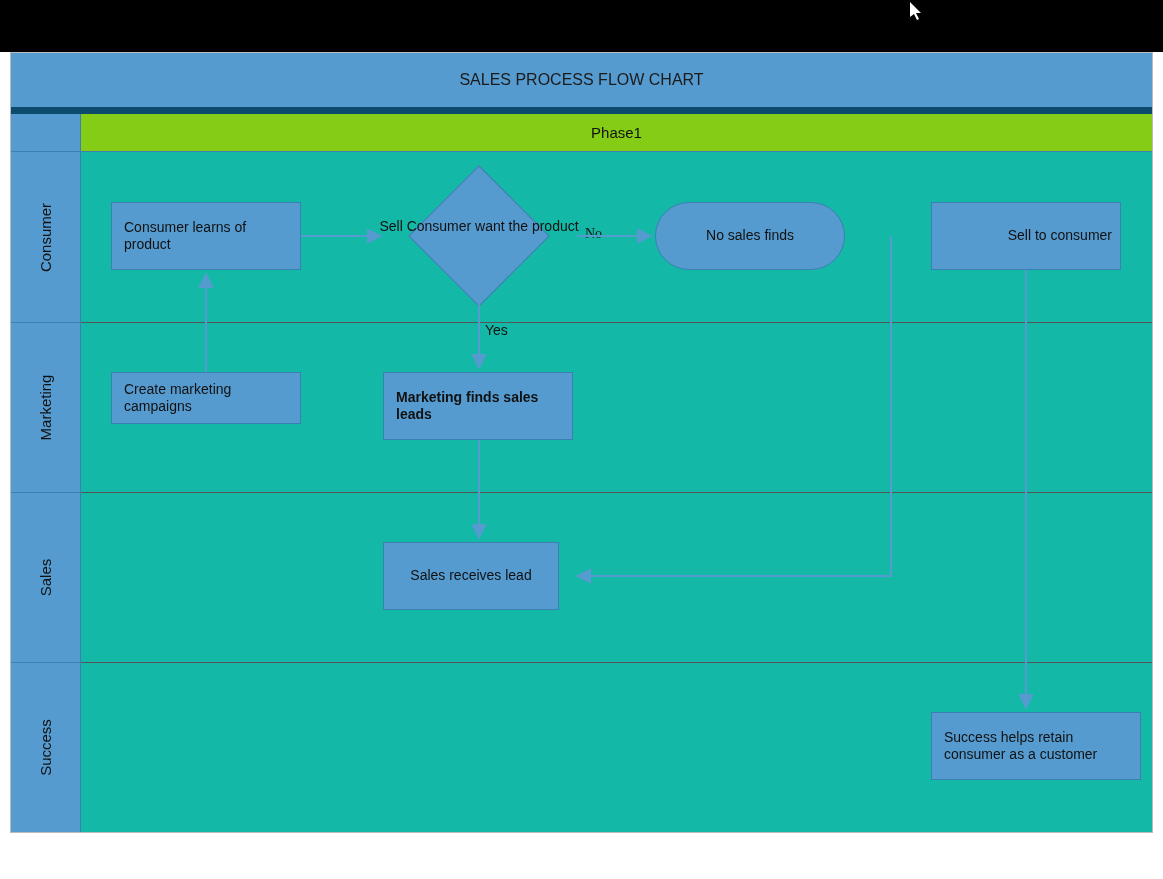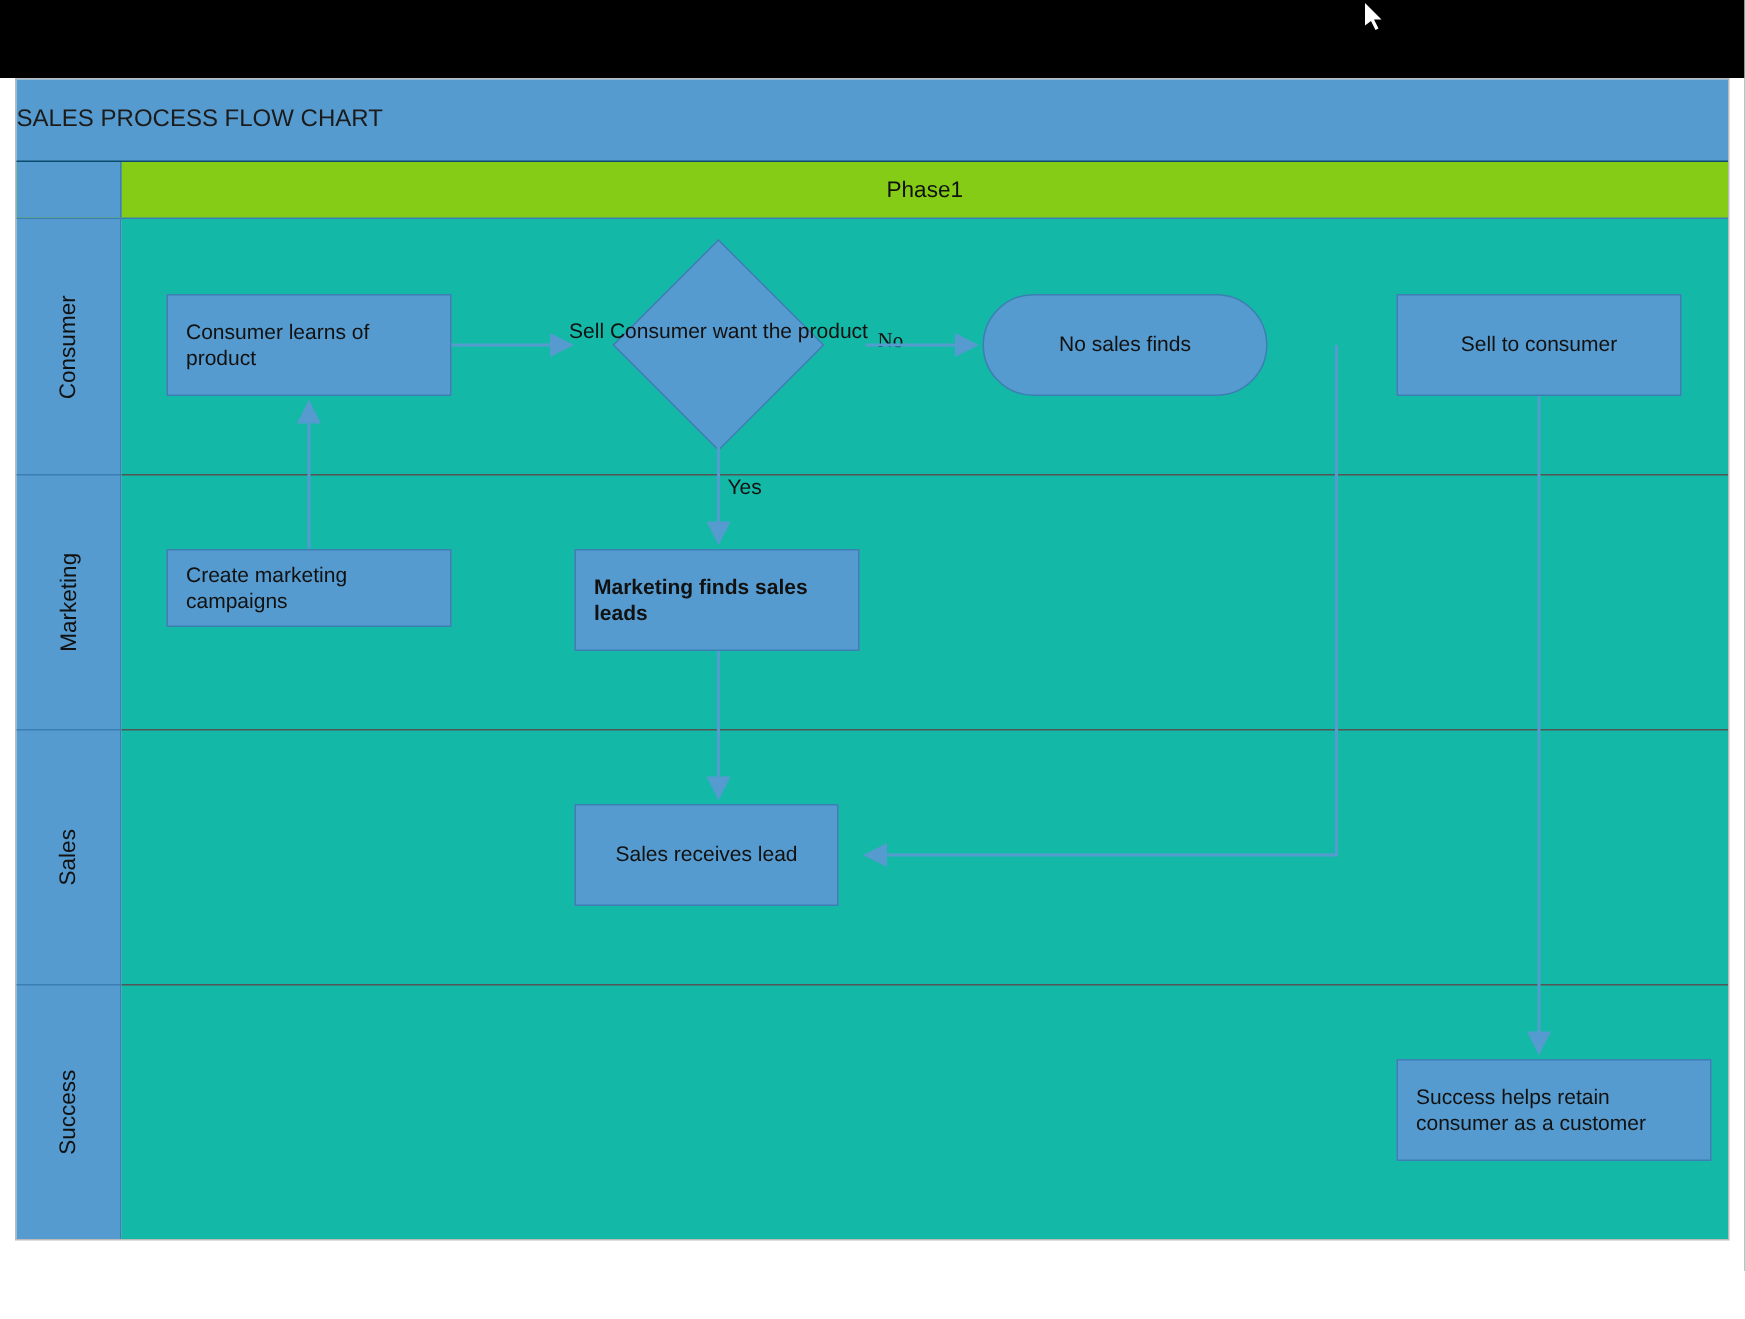--- a/index.html
+++ b/index.html
@@ -21,24 +21,25 @@
     font-size: 18px;
     pointer-events: none;
   }
   .container {
     margin: 0 10px 10px 10px;
     border: 1px solid #bbb;
     width: 1143px;
   }
   .title-band {
     background: #569bcf;
+    text-align: center;
     padding: 18px 0;
     font-size: 16px;
     color: #1b1b1b;
-    border-bottom: 1px solid #0c4a6e;
+    border-bottom: 7px solid #0c4a6e;
   }
   .phase-row {
     display: flex;
     background: #84cc16;
     border-bottom: 1px solid #3b7fb3;
   }
   .corner-cell {
     width: 70px;
     background: #569bcf;
     border-right: 1px solid #3b7fb3;
@@ -168,21 +169,21 @@
 
       <div class="decision-wrap" style="left:298px; top:16px; width:200px; height:136px;">
         <div class="diamond" style="left:50px; top:18px; width:100px; height:100px;"></div>
         <div class="decision-text" style="top:50px;">Sell Consumer want the product</div>
       </div>
 
       <div class="node terminator" style="left:574px; top:50px; width:190px; height:68px;">
         <span>No sales finds</span>
       </div>
 
-      <div class="node center" style="left:850px; top:50px; width:190px; height:68px;">
+      <div class="node center" style="left:850px; top:50px; width:190px; height:68px;justify-content:flex-end;">
         <span>Sell to consumer</span>
       </div>
 
       <div class="node" style="left:30px; top:220px; width:190px; height:52px;">
         <span>Create marketing campaigns</span>
       </div>
 
       <div class="node" style="left:302px; top:220px; width:190px; height:68px;font-weight:bold;">
         <span>Marketing finds sales leads</span>
       </div>

